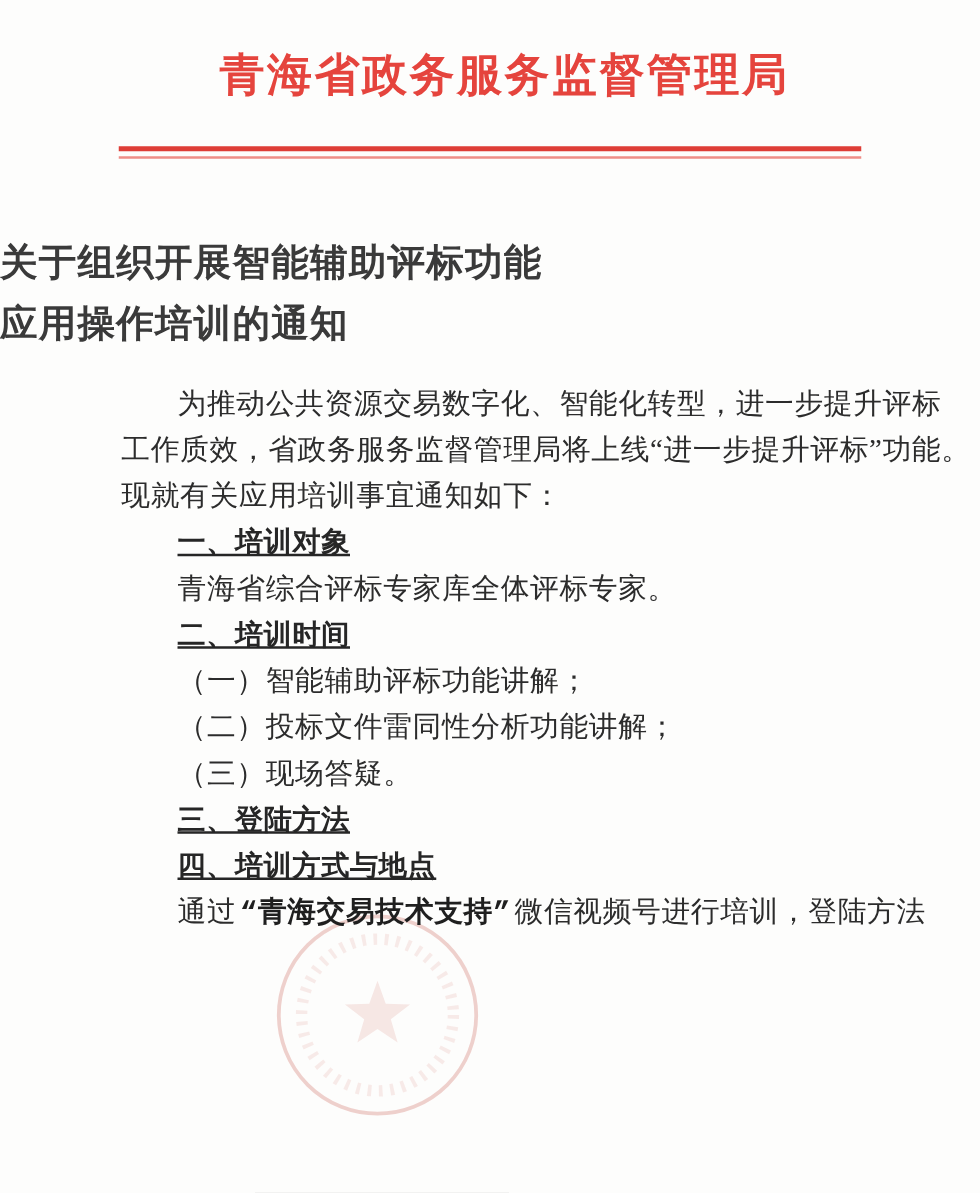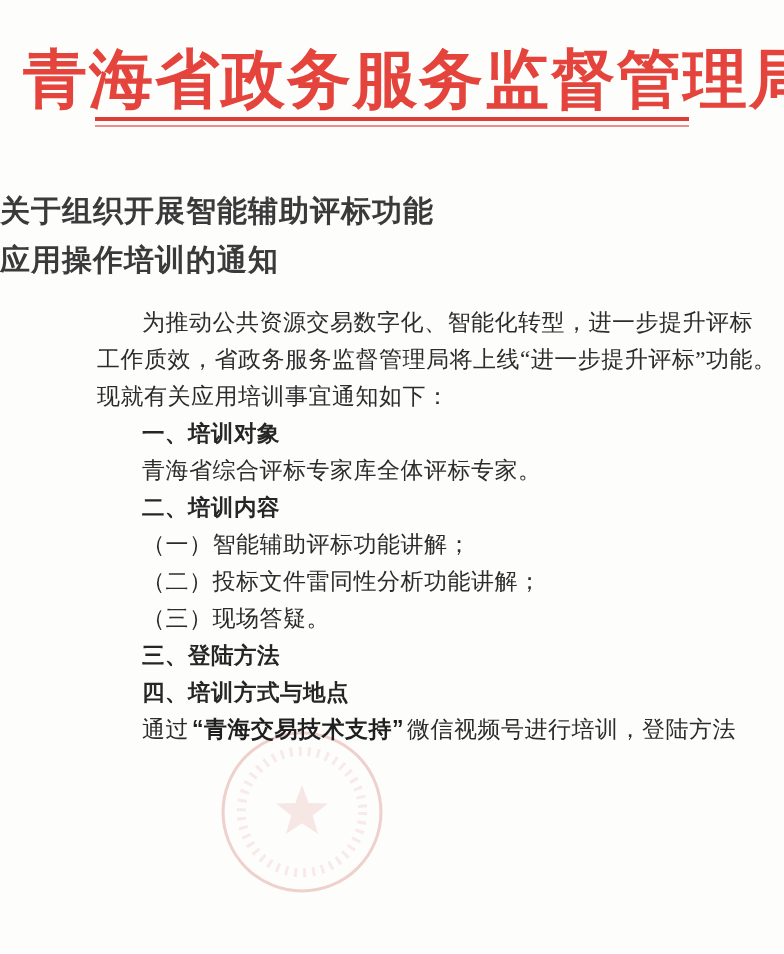--- a/index.html
+++ b/index.html
@@ -10,21 +10,21 @@
     background:#fdfdfc;
     overflow:hidden;
     font-family:"Liberation Serif","DejaVu Serif",serif;
   }
   
   .letterhead{
     position:absolute;top:36px;left:0;right:0;
     text-align:center;
     font-family:"Liberation Serif","DejaVu Serif",serif;
     font-weight:700;
-    font-size:64px;
+    font-size:36px;
     letter-spacing:2px;
     color:#e5443d;
     white-space:nowrap;
     margin-left:23px;
   }
   .rule-thick{
     position:absolute;top:117px;left:95px;width:594px;
     border-top:4px solid #de3d36;
   }
   .rule-thin{
@@ -50,23 +50,24 @@
   }
   .line{
     height:37px;line-height:37px;white-space:nowrap;
   }
   .ind{padding-left:45px;}
   .sec{
     font-family:"Liberation Sans","DejaVu Sans",sans-serif;
     font-weight:700;
     font-size:22.5px;
     color:#262626;
+    text-decoration:underline;
   }
   .bold-quote{
-    font-family:Liberation Sans, sans-serif;
+    font-family:Liberation Mono, monospace;
     font-weight:700;
     margin:0 3px;
     color:#1f1f1f;
   }
   
   .seal{
     position:absolute;left:219px;top:729px;
     width:166px;height:166px;
     opacity:0.30;
     pointer-events:none;
@@ -92,21 +93,21 @@
     <div>关于组织开展智能辅助评标功能</div>
     <div>应用操作培训的通知</div>
   </div>
 
   <div class="body-block">
     <div class="line ind">为推动公共资源交易数字化、智能化转型，进一步提升评标</div>
     <div class="line">工作质效，省政务服务监督管理局将上线“进一步提升评标”功能。</div>
     <div class="line">现就有关应用培训事宜通知如下：</div>
     <div class="line ind sec">一、培训对象</div>
     <div class="line ind">青海省综合评标专家库全体评标专家。</div>
-    <div class="line ind sec">二、培训内容</div>
+    <div class="line ind sec">二、培训时间</div>
     <div class="line ind">（一）智能辅助评标功能讲解；</div>
     <div class="line ind">（二）投标文件雷同性分析功能讲解；</div>
     <div class="line ind">（三）现场答疑。</div>
     <div class="line ind sec">三、登陆方法</div>
     <div class="line ind sec">四、培训方式与地点</div>
     <div class="line ind">
       <span>通过</span><span class="bold-quote">“青海交易技术支持”</span><span>微信视频号进行培训，登陆方法</span>
     </div>
   </div>
 

